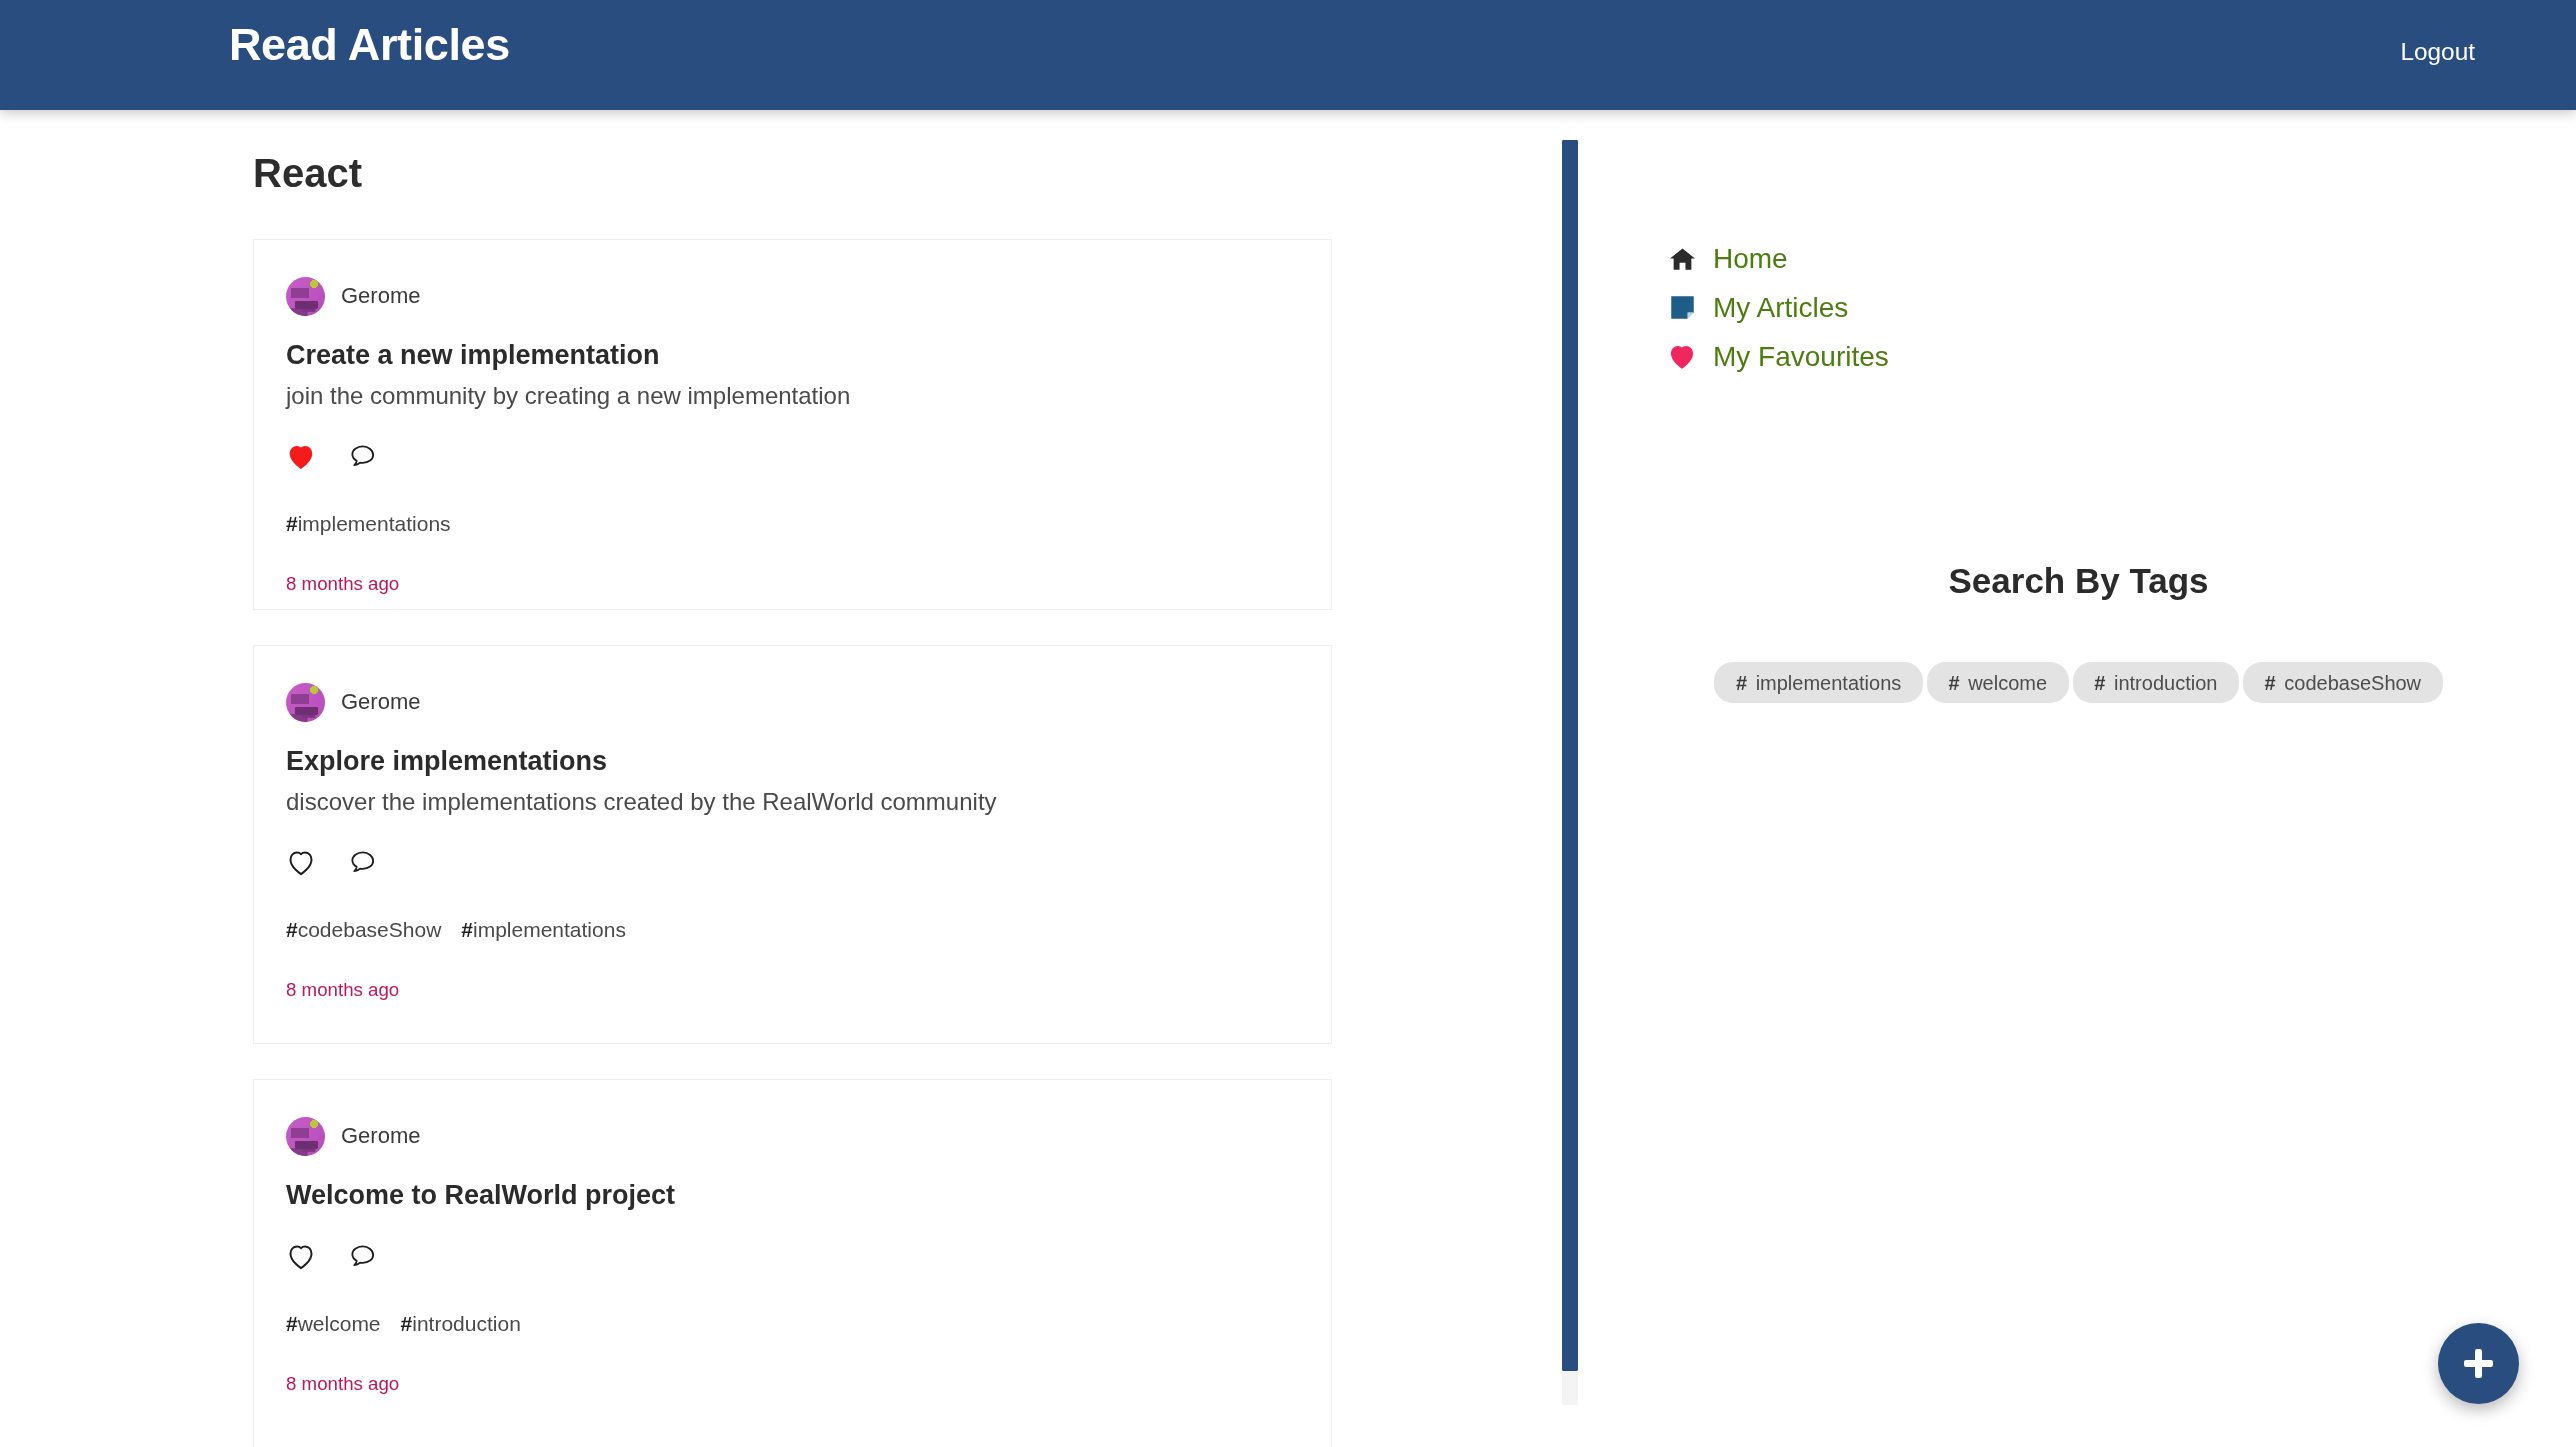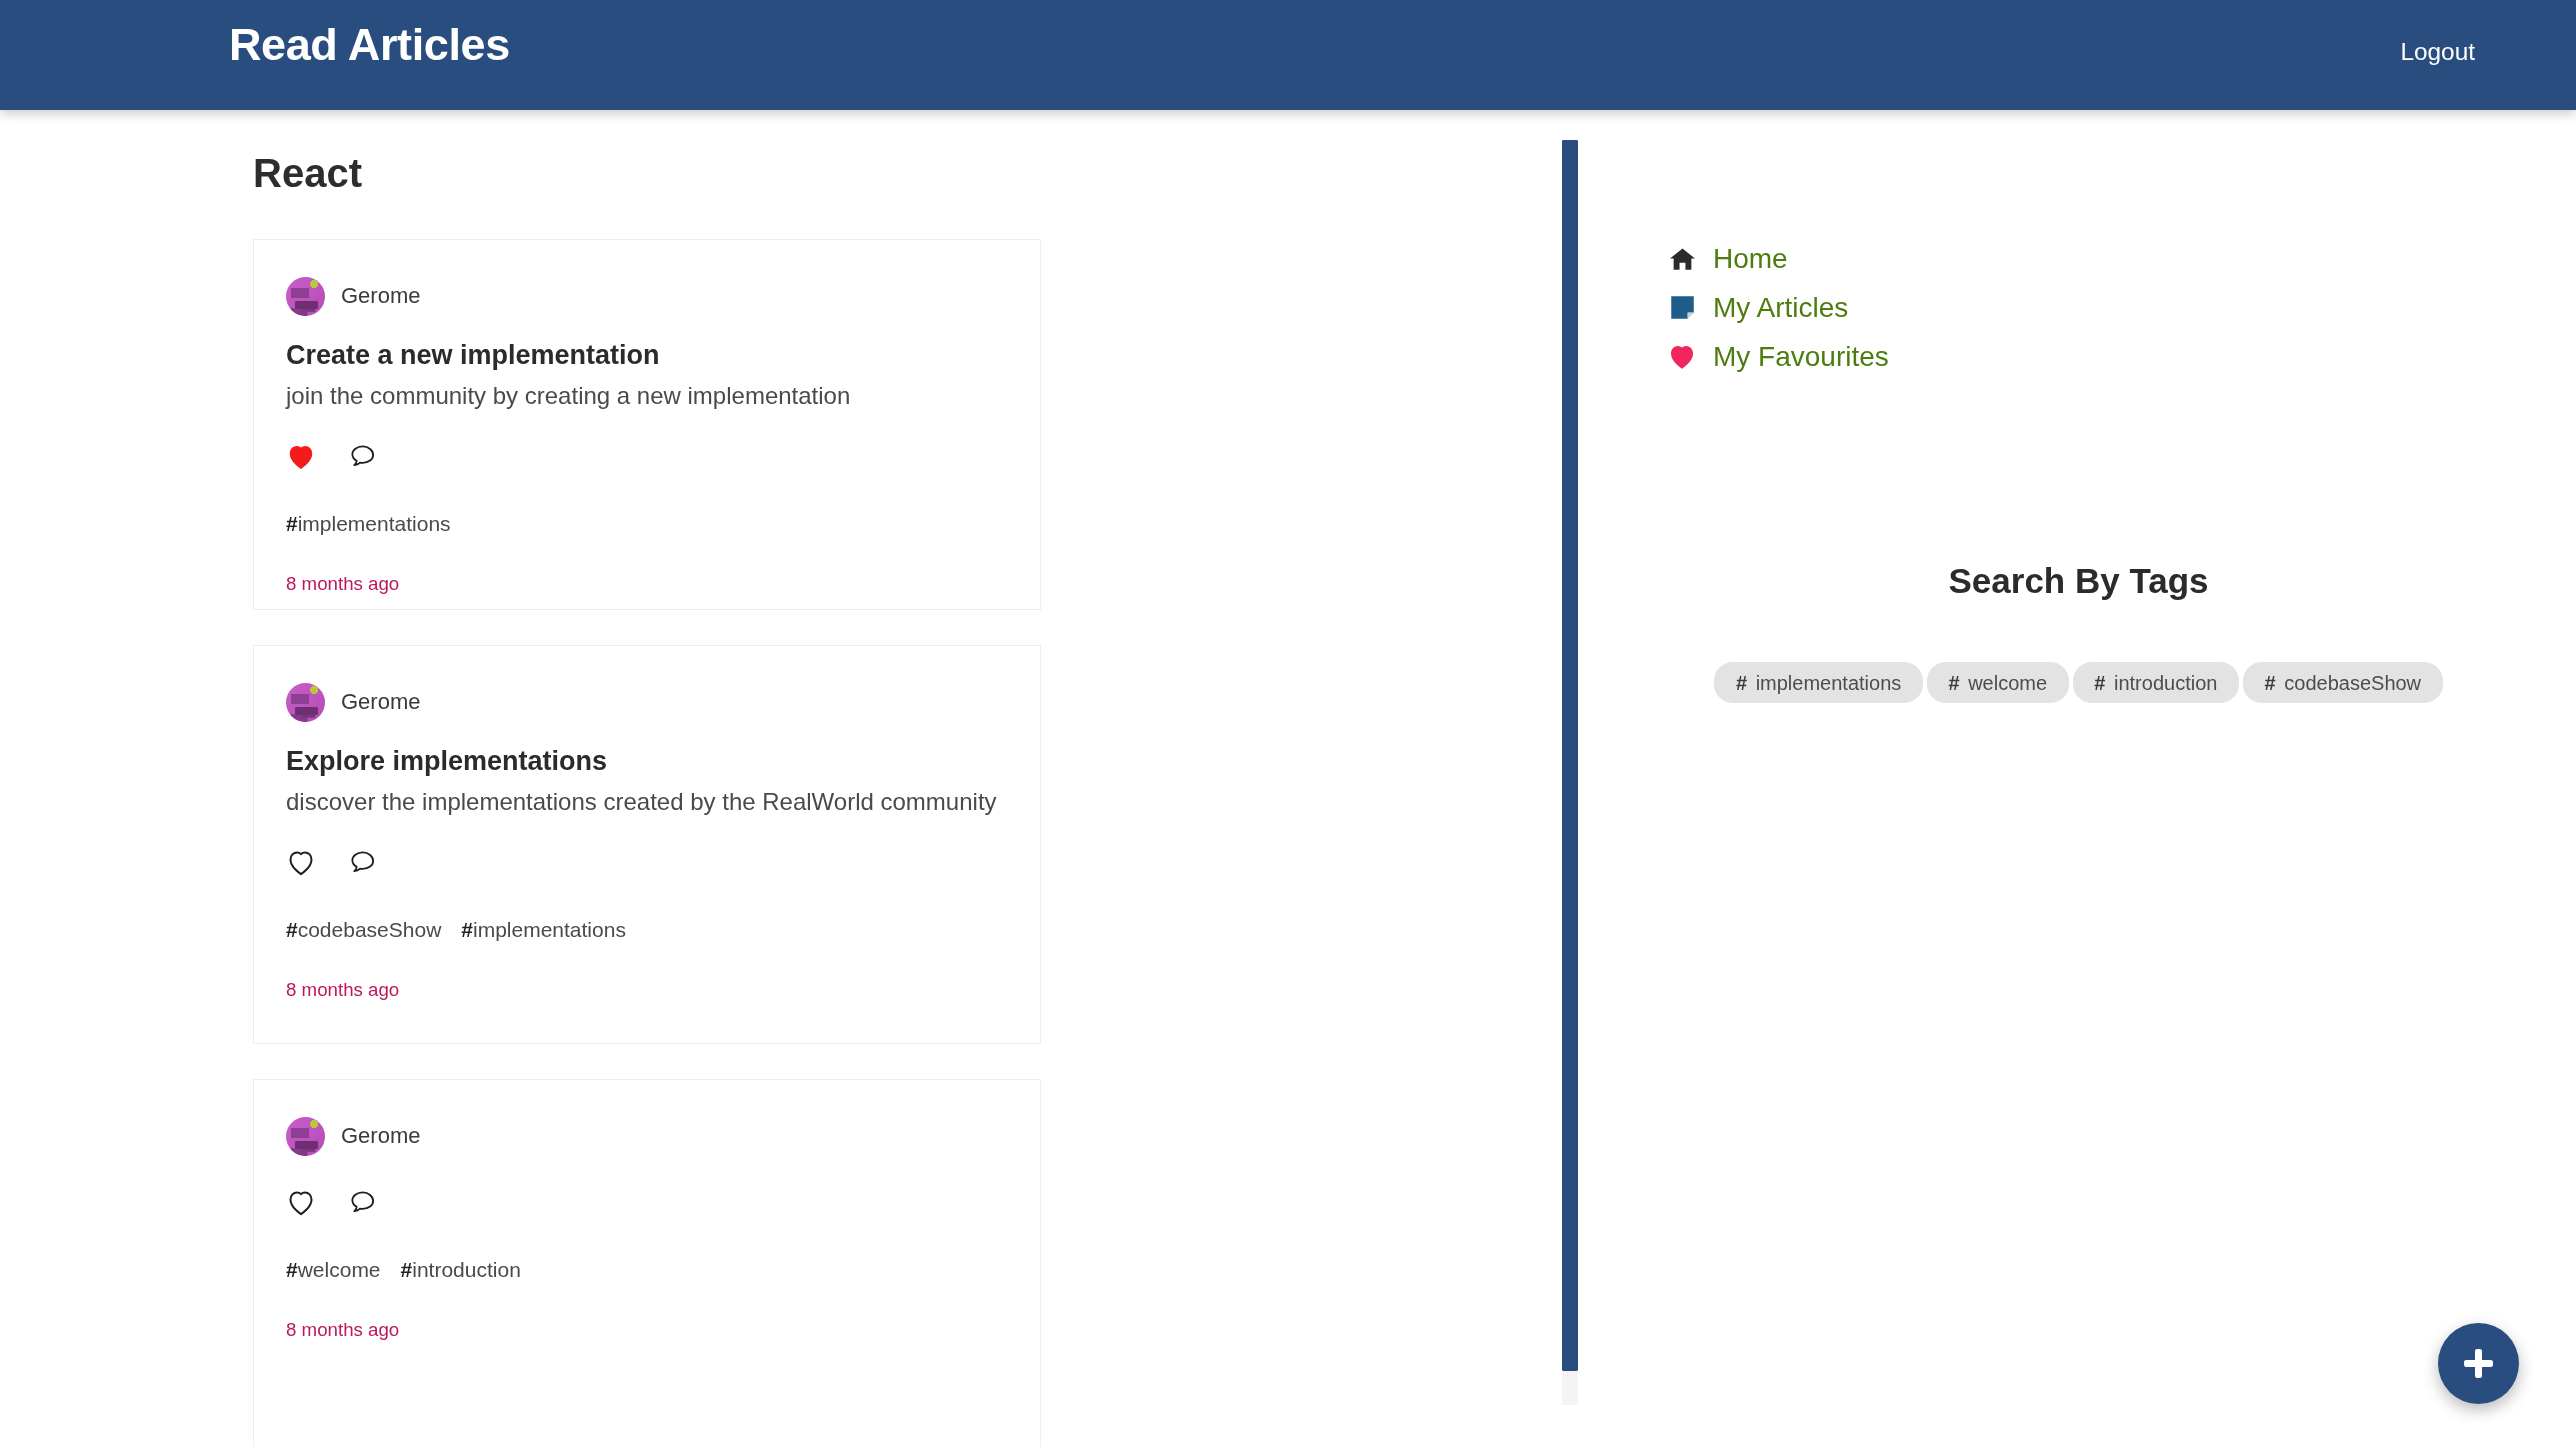--- a/index.html
+++ b/index.html
@@ -65,21 +65,21 @@
 
   .article-list {
     position: absolute;
     left: 253px;
     top: 129px;
     width: 954px;
   }
 
   .article-card {
     position: relative;
-    width: 788px;
+    width: 1079px;
     background: #ffffff;
     border: 1.4px solid #eeeeee;
     padding: 35px 32px 0 32px;
     margin-bottom: 35px;
   }
   .card-h-1 { height: 371px; }
   .card-h-2 { height: 399px; }
   .card-h-3 { height: 399px; }
 
   .author-row {
@@ -354,20 +354,21 @@
         <span class="article-tag"><span class="hash">#</span><span>implementations</span></span>
       </div>
       <div class="card-date">8 months ago</div>
     </div>
 
     <div class="article-card card-h-3">
       <div class="author-row">
         <div class="avatar"></div>
         <div class="author-name">Gerome</div>
       </div>
+      <div class="card-title">Welcome to RealWorld project</div>
       <div class="icon-row">
         <span class="icon-btn">
           <svg width="30" height="29" viewBox="0 0 24 22" aria-hidden="true">
             <path d="M12 20.3s-8.4-5.4-8.4-11.6c0-3.5 2.4-5.7 5.2-5.7 1.8 0 2.9 1 3.2 1.4.3-.4 1.4-1.4 3.2-1.4 2.8 0 5.2 2.2 5.2 5.7 0 6.2-8.4 11.6-8.4 11.6z" fill="none" stroke="#1e1e1e" stroke-width="1.6" stroke-linejoin="round"></path>
           </svg>
         </span>
         <span class="icon-btn">
           <svg width="29" height="29" viewBox="0 0 24 24" aria-hidden="true">
             <path d="M12.2 3.6c-4.8 0-8.6 2.9-8.6 6.6 0 2.2 1.4 4.2 3.6 5.4-.2 1.3-.9 2.6-2 3.6 1.9-.2 3.6-1 4.8-2.1.7.1 1.4.2 2.2.2 4.8 0 8.6-2.9 8.6-6.6S17 3.6 12.2 3.6z" fill="none" stroke="#1e1e1e" stroke-width="1.5" stroke-linejoin="round"></path>
           </svg>

